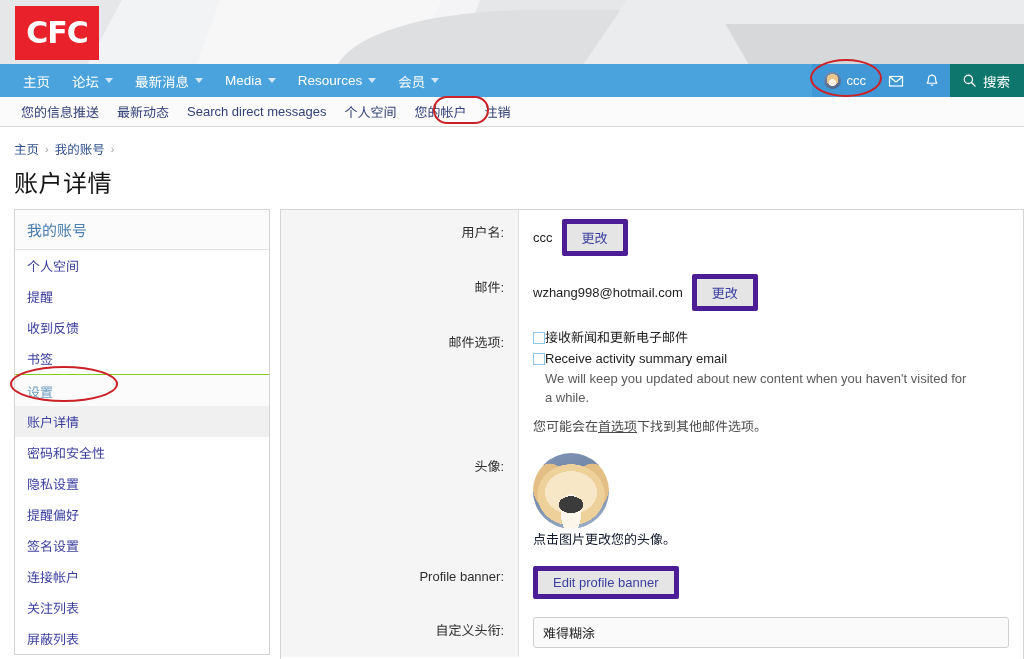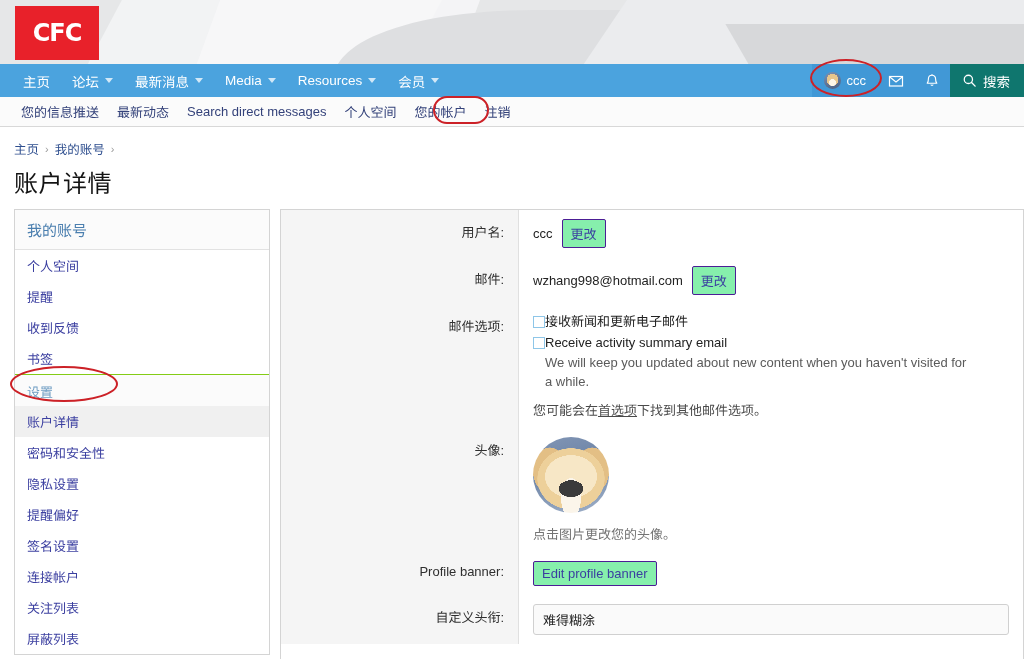--- a/index.html
+++ b/index.html
@@ -55,21 +55,21 @@
     width: 84px; height: 54px;
     background: #e8212a;
     display: flex;
     align-items: center;
     justify-content: center;
     z-index: 5;
   }
   .logo-text {
     color: #ffffff;
     font-weight: bold;
-    font-size: 24px;
+    font-size: 30px;
     letter-spacing: -1px;
     font-family: "DejaVu Sans", sans-serif;
     line-height: 1;
   }
 
   
   .navbar {
     height: 33px;
     background: #4ba3de;
     display: flex;
@@ -249,25 +249,25 @@
   .row-value {
     flex: 1;
     padding: 9px 14px 9px 14px;
     min-width: 0;
   }
 
   .inline { display: flex; align-items: center; gap: 9px; }
   .plain-value { font-size: 13px; color: #222; }
   .btn {
     display: inline-block;
-    border: 1px solid #4c1d95;
-    background: #86efac;
+    border: 5px solid #4c1d95;
+    background: #e5e5e5;
     color: #3b3fa0;
     font-size: 13px;
-    padding: 4px 8px;
+    padding: 4px 15px;
     border-radius: 2px;
     cursor: pointer;
     white-space: nowrap;
     font-family: inherit;
   }
 
   .cb-row { display: flex; align-items: flex-start; margin-bottom: 2px; }
   .cb {
     width: 12px; height: 12px;
     border: 1px solid #8ec6e8;
@@ -300,22 +300,22 @@
       radial-gradient(ellipse 34% 28% at 50% 52%, #f7e7c6 0 100%, transparent 101%),
       radial-gradient(ellipse 44% 40% at 50% 55%, #edd09a 0 100%, transparent 101%),
       radial-gradient(ellipse 22% 30% at 22% 44%, #e3bf85 0 100%, transparent 101%),
       radial-gradient(ellipse 22% 30% at 78% 44%, #e3bf85 0 100%, transparent 101%),
       linear-gradient(165deg, #8296b6 0%, #6d84a6 40%, #9fb0c8 100%);
     display: block;
     cursor: pointer;
   }
   .avatar-caption {
     font-size: 13px;
-    color: #737373;
-    margin-top: 11px;
+    color: #0f172a;
+    margin-top: 0;
   }
 
   .text-input {
     width: 100%;
     border: 1px solid #d0d0d0;
     background: #fafafa;
     border-radius: 3px;
     padding: 7px 9px;
     font-size: 13px;
     color: #222;

